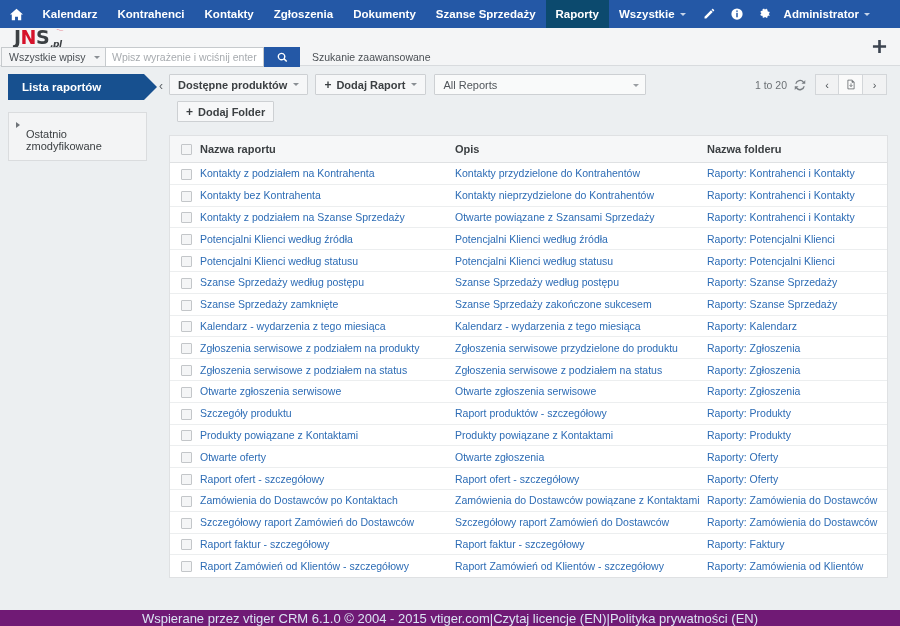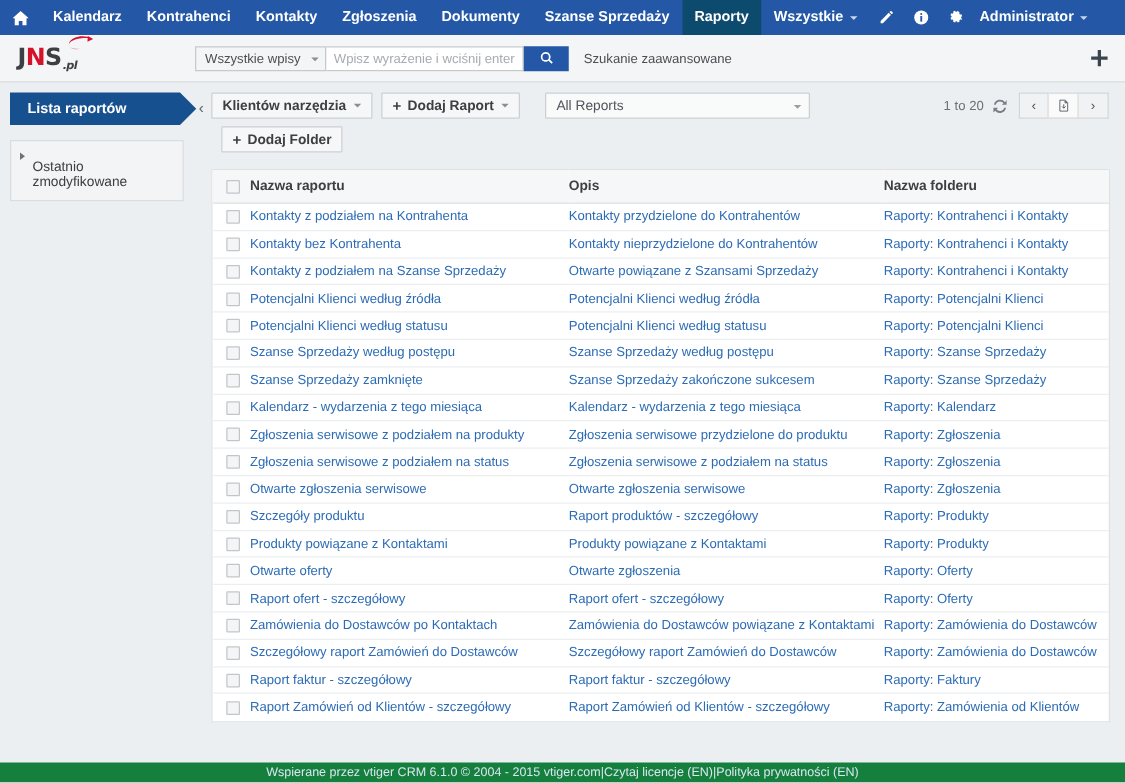--- a/index.html
+++ b/index.html
@@ -56,23 +56,24 @@
     color: #fff; font-size: 11.5px; font-weight: bold;
     padding: 0 6px 0 4px; cursor: pointer;
   }
 
   
   .searchbar {
     height: 38px;
     background: #f4f5f6;
     border-bottom: 1px solid #d8dbde;
     display: flex;
-    align-items: center;
+    align-items: flex-start;
     position: relative;
     z-index: 20;
+    flex-direction: column;
   }
   .logo-cell {
     width: 155px;
     height: 38px;
     display: flex; align-items: center;
     padding-left: 14px;
     position: relative;
   }
   .logo {
     position: relative;
@@ -259,21 +260,21 @@
   .btn .bplus { margin-right: 5px; font-size: 12px; font-weight: bold; }
   .sel-reports {
     width: 212px; height: 21px;
     border: 1px solid #cdd0d3;
     background: #f9fafa;
     font-size: 11px;
     color: #50555a;
     display: flex; align-items: center;
     padding: 0 16px 0 8px;
     position: relative;
-    margin-left: 13px;
+    margin-left: 1px;
     cursor: pointer;
     border-radius: 1px;
   }
   .sel-reports .sc {
     position: absolute; right: 6px; top: 9px;
     border-left: 3px solid transparent;
     border-right: 3px solid transparent;
     border-top: 3.5px solid #9a9ea2;
   }
   .pager {
@@ -346,23 +347,23 @@
     display: inline-block;
     cursor: pointer;
     vertical-align: middle;
   }
 
   
   .footer {
     position: absolute;
     left: 0; right: 0; bottom: 0;
     height: 16px;
-    background: #15803d;
+    background: #701a75;
     color: #dbe5f3;
-    font-size: 10px;
+    font-size: 13px;
     display: flex;
     align-items: center;
     justify-content: center;
     gap: 0;
     white-space: nowrap;
   }
   .footer a { color: #dbe5f3; text-decoration: none; }
 </style>
 </head>
 <body>
@@ -466,21 +467,21 @@
       <div class="side-box-label">Ostatnio zmodyfikowane</div>
     </div>
   </div>
 
   <div class="collapse-chev">‹</div>
 
   <div class="main">
 
     <div class="toolbar-row">
       <div class="btn">
-        <span>Klientów narzędzia</span>
+        <span>Dostępne produktów</span>
         <i class="bcaret"></i>
       </div>
       <div class="btn">
         <span class="bplus">+</span>
         <span>Dodaj Raport</span>
         <i class="bcaret"></i>
       </div>
       <div class="sel-reports">
         <span>All Reports</span>
         <i class="sc"></i>

